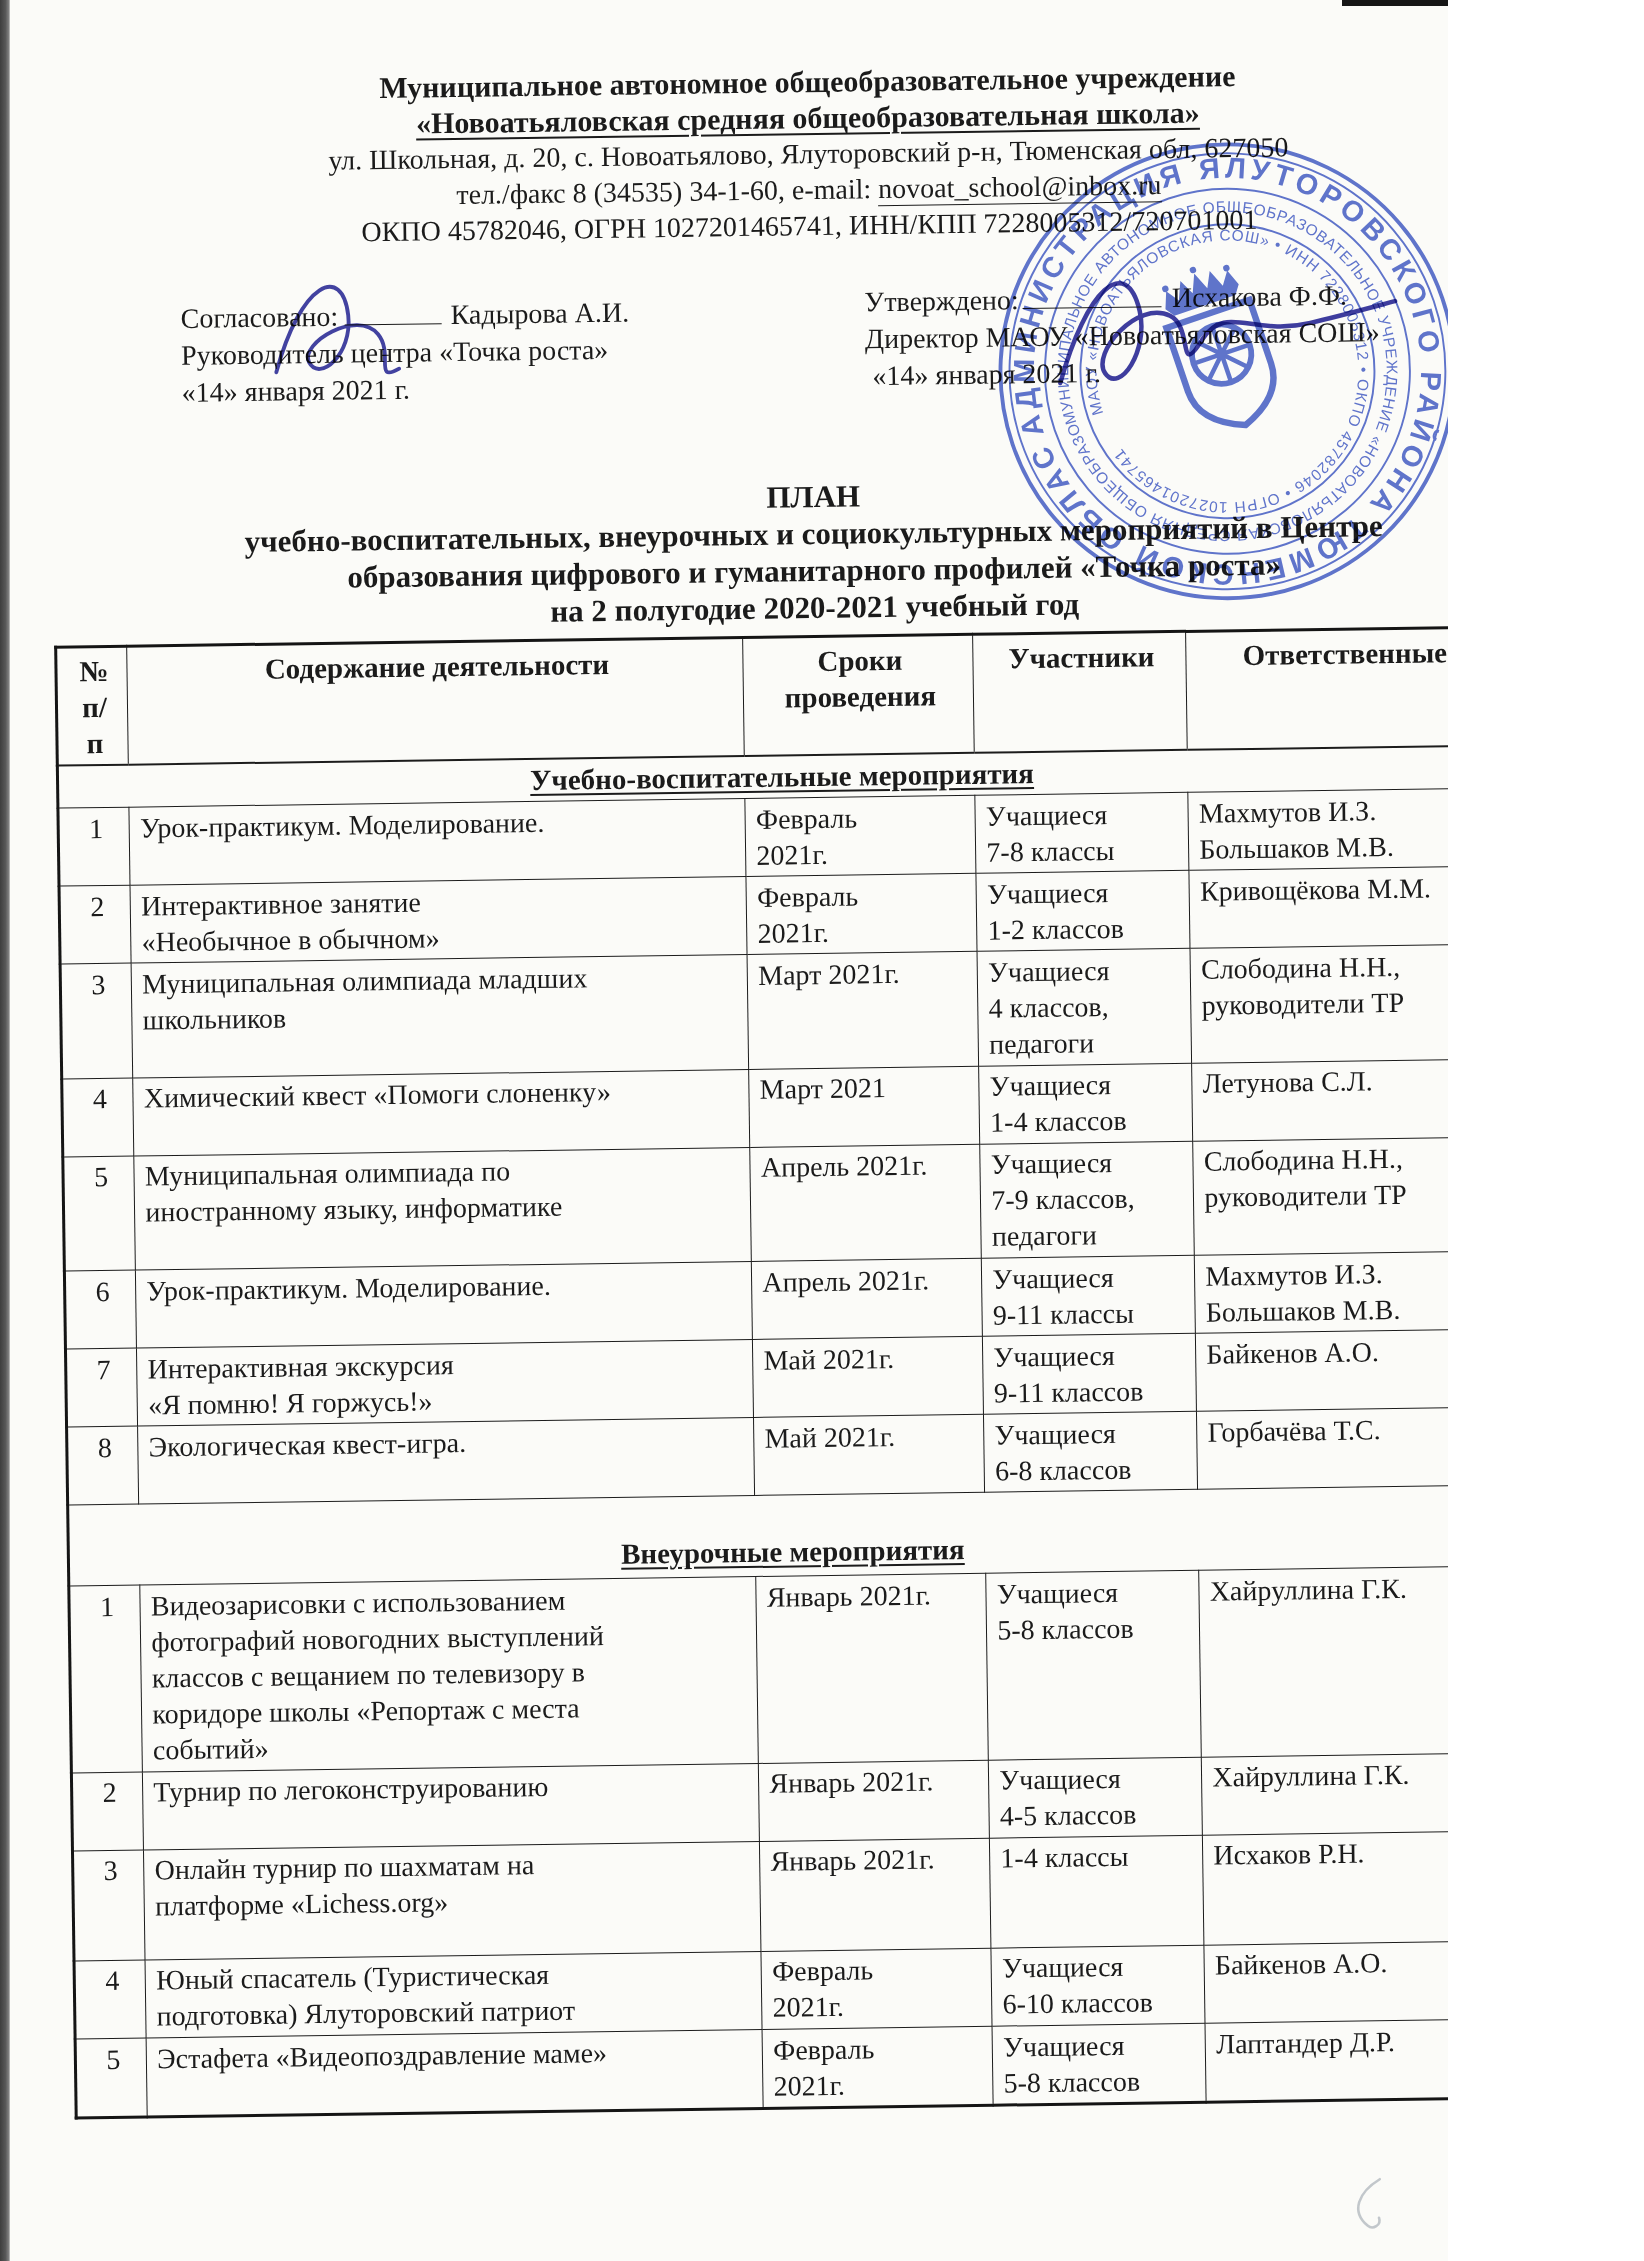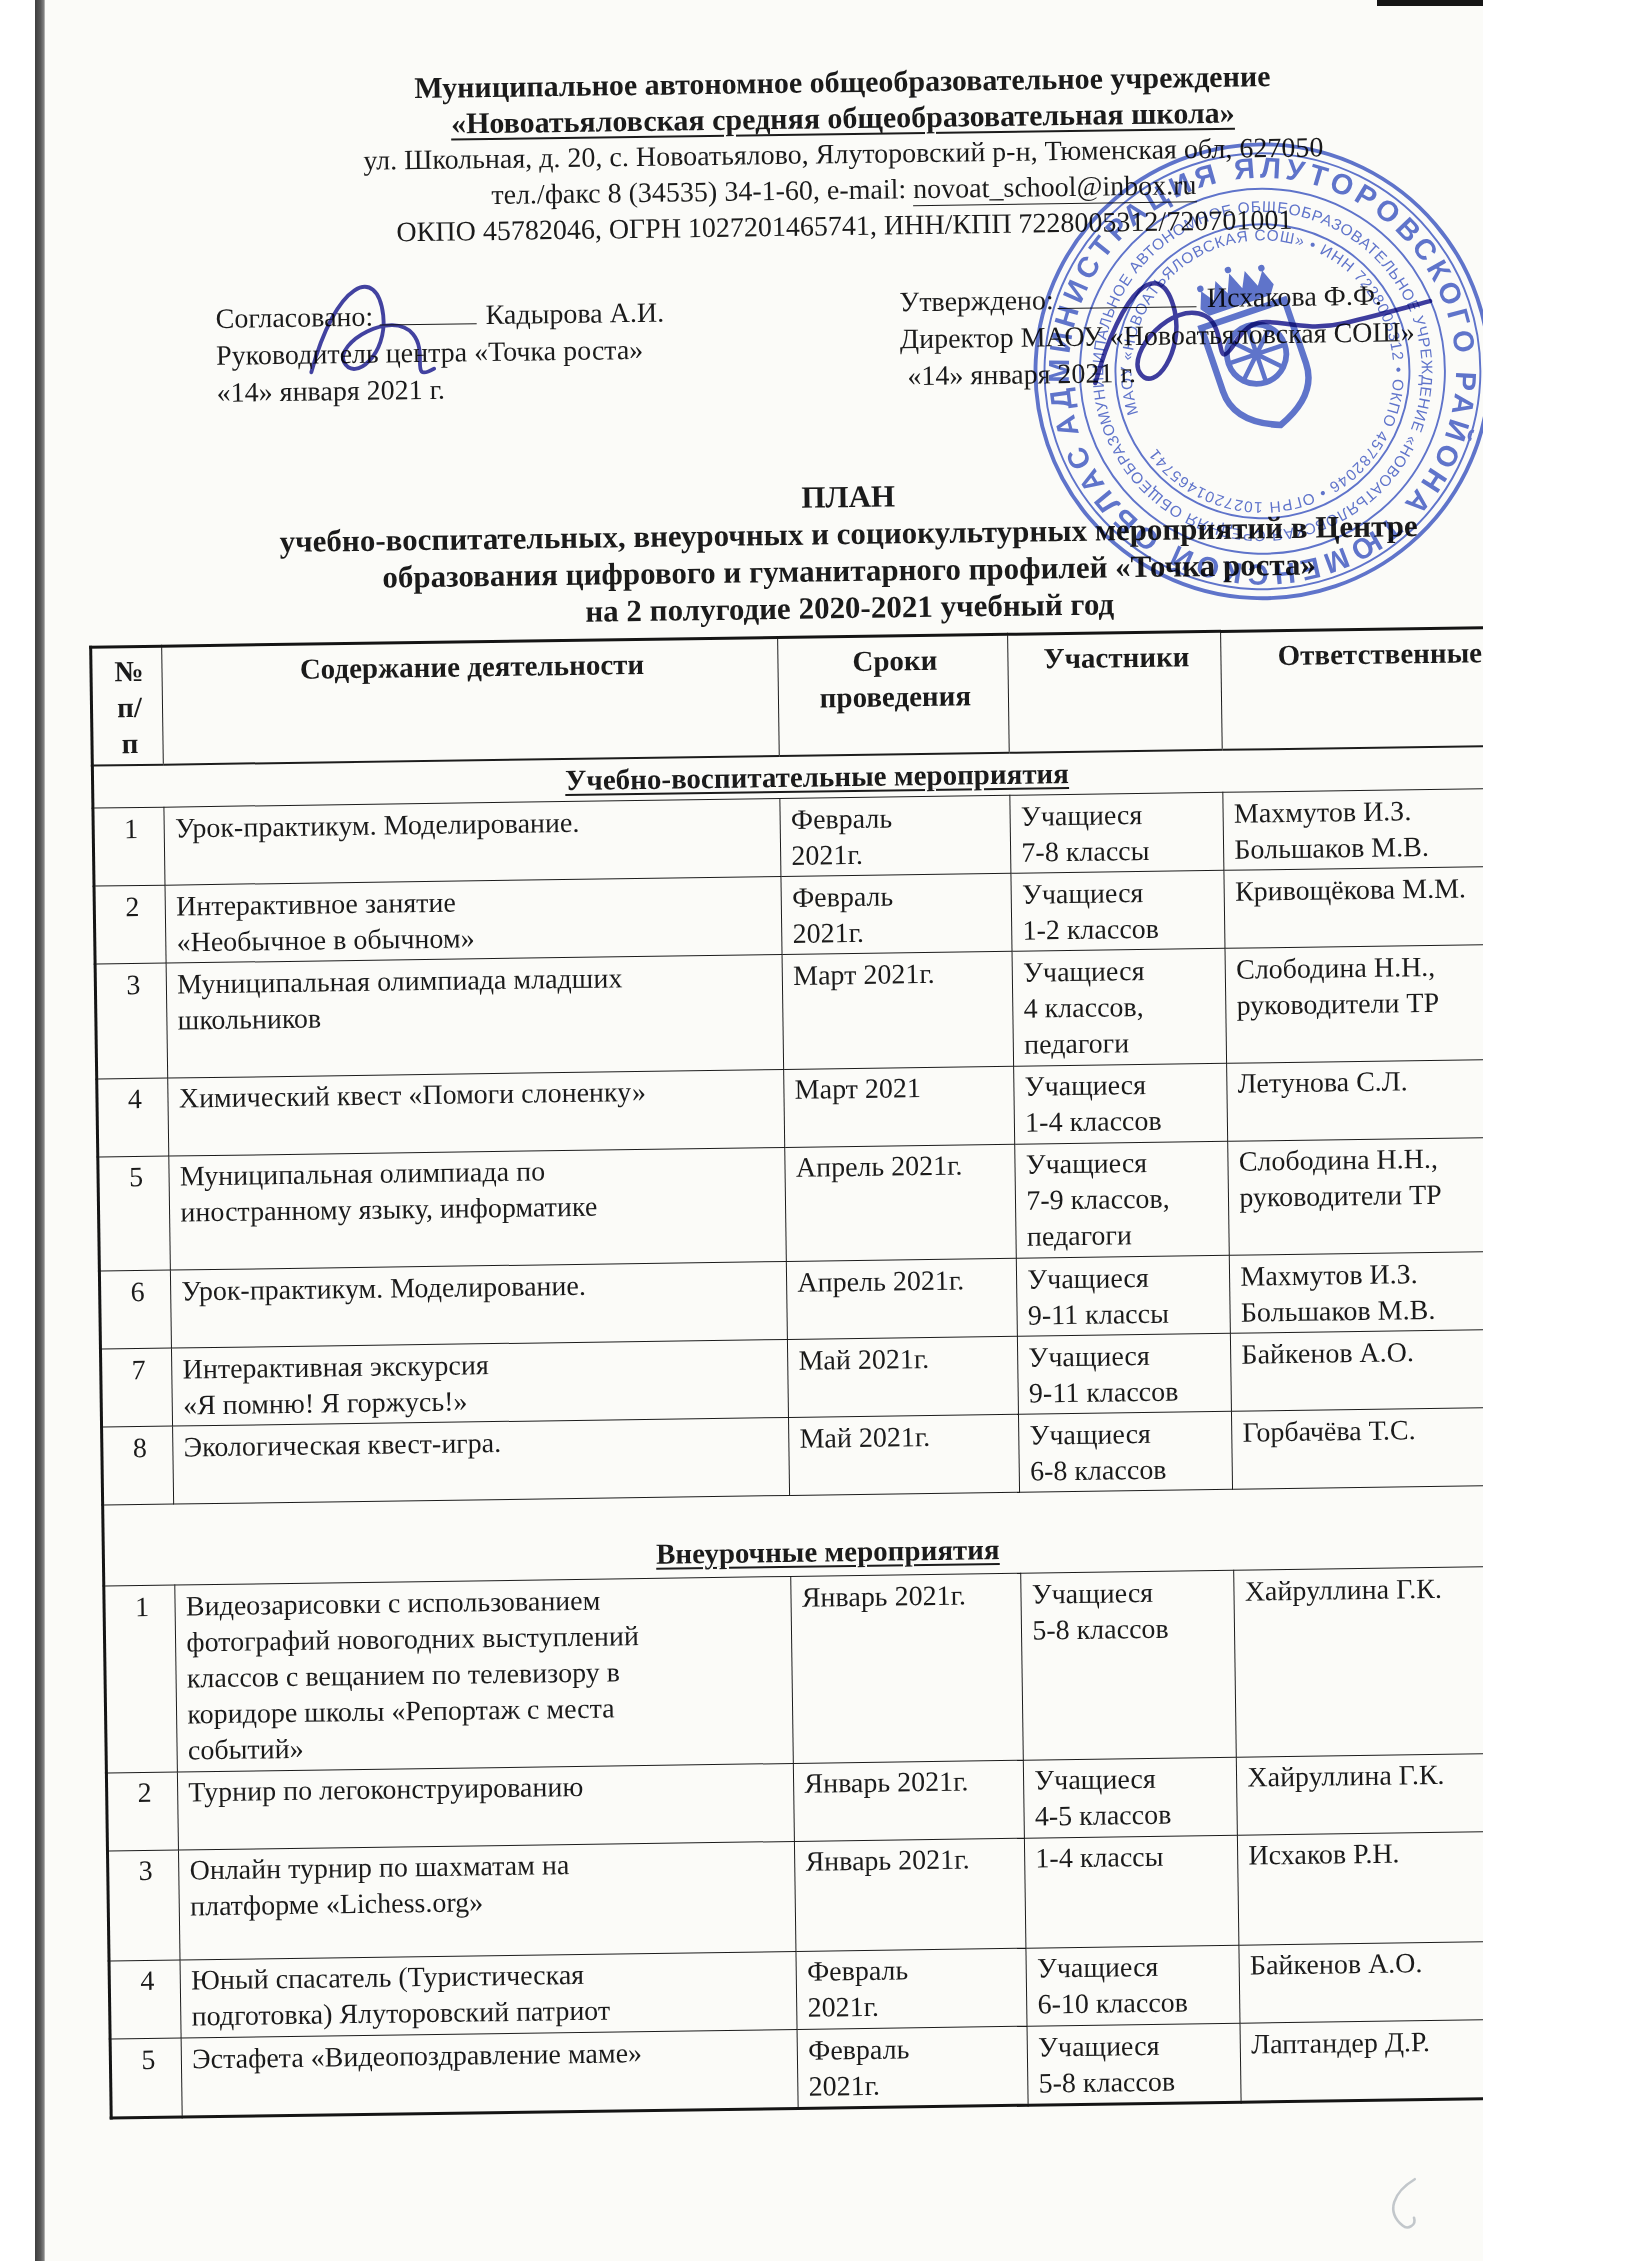--- a/index.html
+++ b/index.html
@@ -1,20 +1,19 @@
 <!DOCTYPE html>
 <html style="font-size:10.3px"><head>
 <meta charset="utf-8">
 <style>
   html,body{margin:0;padding:0;background:#ffffff;}
   .scan-root{
     position:relative;width:1448px;height:2261px;overflow:hidden;
     background:#fbfbf8;color:#1b1b1b;
     font-family:"Liberation Serif", serif;
-    margin-left:35px;
   }
   
   .edge-left{position:absolute;left:0;top:0;width:9.7px;height:2261px;
     background:linear-gradient(90deg,#3e3e3e 0%,#585858 55%,#7d7d7d 85%,#c8c8c6 100%);}
   .corner-mark{position:absolute;right:0;top:0;width:106px;height:6.4px;background:#161616;}
   .tilt{position:absolute;left:0;top:0;width:1644px;height:2261px;
     transform:rotate(-0.8deg);transform-origin:50% 50%;}
 
   
   .org-block{position:absolute;left:0;top:64px;width:1644px;text-align:center;line-height:36px;}

